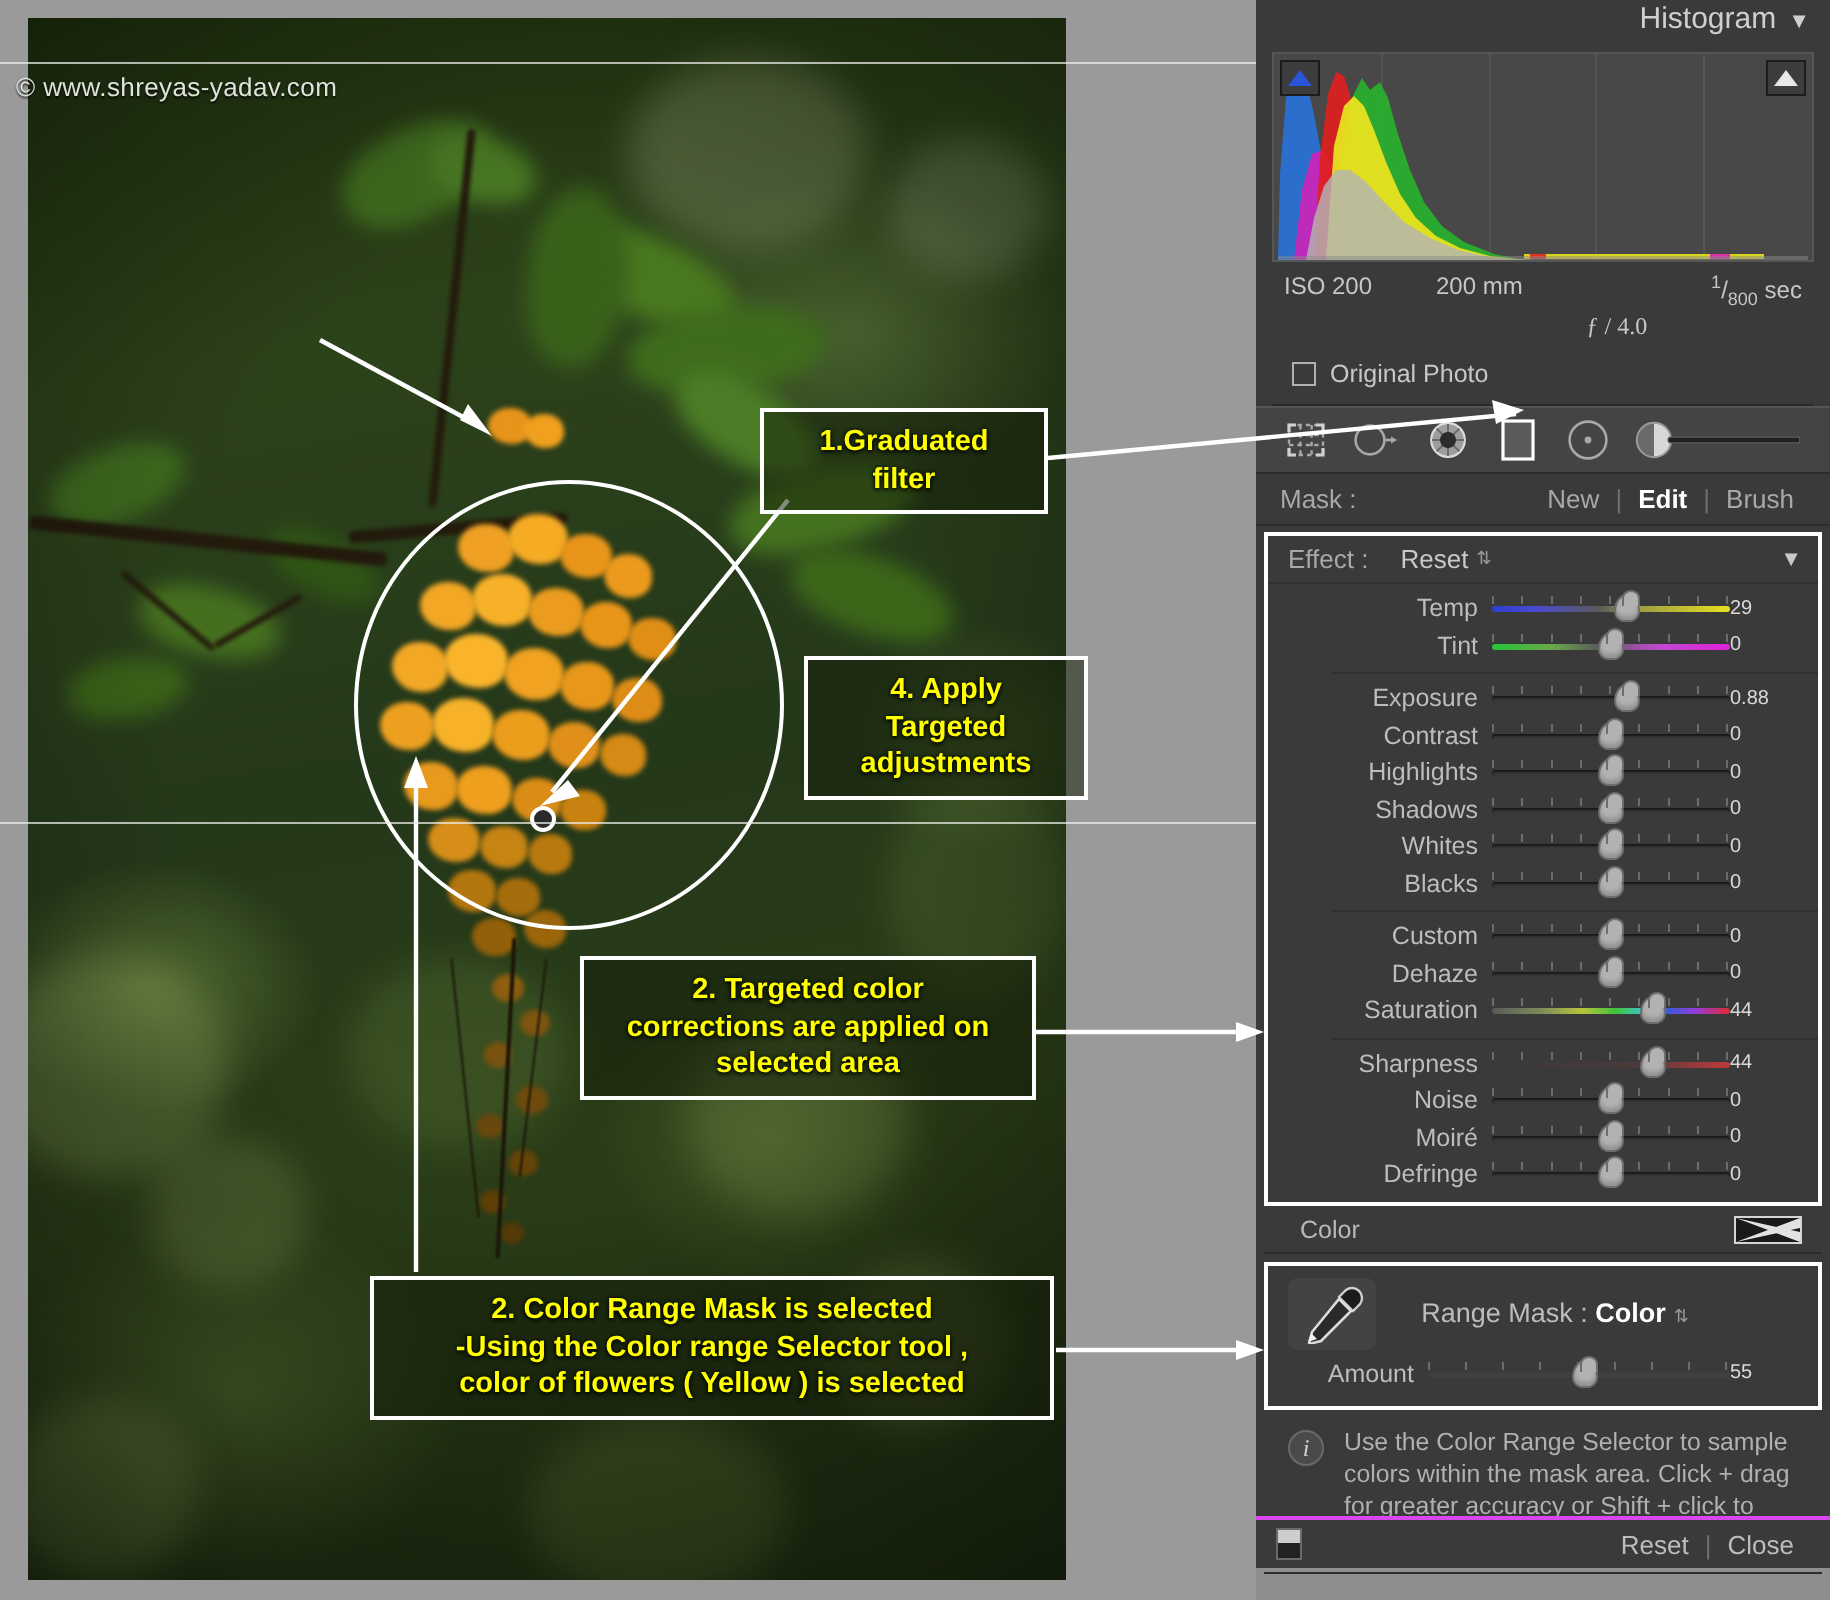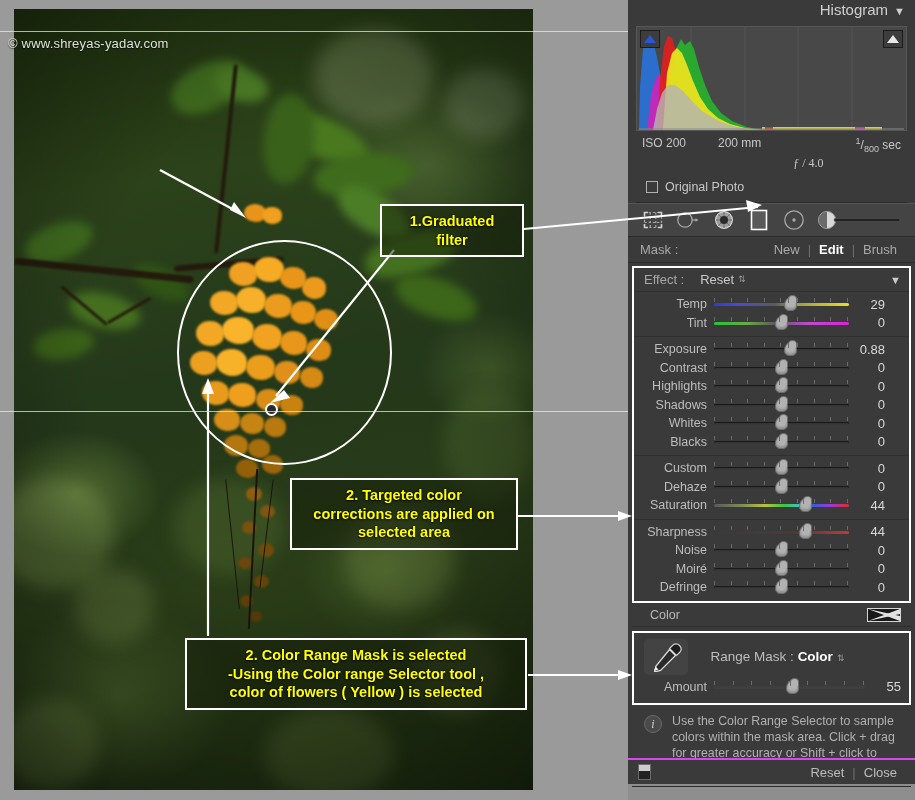--- a/index.html
+++ b/index.html
@@ -129,38 +129,38 @@
   #effect-row {
     display:flex; align-items:center; height:24px; padding:0 8px 0 10px;
     border-bottom:1px solid #303030;
   }
   #effect-row .lbl { color:#a8a8a8; font-size:13px; }
   #effect-row .val { color:#c9c9c9; font-size:13px; margin-left:16px; }
   #effect-row .stepper { margin-left:4px; font-size:9px; color:#9a9a9a; line-height:.9; }
   #effect-row .sp { flex:1; }
   #effect-row .dncaret { font-size:11px; color:#c9c9c9; }
 
-  .sgroup { padding:3px 16px 4px 0; }
+  .sgroup { padding:3px 0 4px 0;margin-left:32px; }
   .sgroup + .sgroup { border-top:1px solid #303030; }
   .srow { display:flex; align-items:center; height:18.5px; padding:0 8px 0 4px; }
   .sname { width:76px; text-align:right; padding-right:7px; color:#bdbdbd; font-size:12.5px; }
   .strack { position:relative; flex:1; height:14px; }
   .sfill { position:absolute; left:0; right:0; top:6px; height:3px; border-radius:2px;
            background: linear-gradient(90deg,#3f3f3f,#3f3f3f); }
   .sticks { position:absolute; left:0; right:0; top:1px; height:4px;
             background-image: repeating-linear-gradient(90deg,#7b7b7b 0 1px, transparent 1px 12.3%);
             opacity:.75; }
   .knob { position:absolute; top:0px; width:13px; height:14px; margin-left:-6.5px;
           background:#b2b2b2; border:1px solid #6d6d6d;
           border-radius:50% 50% 42% 42% / 62% 62% 38% 38%;
           box-shadow: inset 0 -2px 2px rgba(0,0,0,.18); }
   .knob::before { content:""; position:absolute; left:3px; top:-3px; width:7px;height:7px;
           background:#b2b2b2; border:1px solid #6d6d6d; border-bottom:none;
           border-radius:50% 50% 0 0; }
-  .sval { width:36px; text-align:right; color:#d8d8d8; font-size:13px; }
+  .sval { width:36px; color:#d8d8d8; font-size:10px; }
 
   
   #colorrow {
     display:flex; align-items:center; height:22px; margin:2px 4px 0 4px;
     padding:0 10px 0 18px; background:#3a3a3a; border-bottom:1px solid #2c2c2c;
   }
   #colorrow .sp { flex:1; }
   #xbox { width:34px; height:14px; border:1.5px solid #d5d5d5; background:#1a1a1a;
           position:relative; overflow:hidden; }
 
@@ -305,20 +305,25 @@
       <div>filter</div>
     </div>
     <svg style="position:absolute;left:0;top:0;width:915px;height:800px;z-index:34;pointer-events:none;">
       <line x1="524" y1="229" x2="758" y2="207" stroke="#ffffff" stroke-width="2.2"></line>
       <polygon points="762,205 746,200 748,212" fill="#ffffff"></polygon>
 
       <line x1="394" y1="250" x2="276" y2="396" stroke="#ffffff" stroke-width="2.2"></line>
       <polygon points="270,403 284,390 290,398" fill="#ffffff"></polygon>
     </svg>
 
+    <div class="callout" style="left:402px; top:328px; width:142px;">
+      <div>4. Apply</div>
+      <div>Targeted</div>
+      <div>adjustments</div>
+    </div>
 
     <div class="callout" style="left:290px; top:478px; width:228px;">
       <div>2. Targeted color</div>
       <div>corrections are applied on</div>
       <div>selected area</div>
     </div>
     <svg style="position:absolute;left:0;top:0;width:915px;height:800px;z-index:34;pointer-events:none;">
       <line x1="518" y1="516" x2="626" y2="516" stroke="#ffffff" stroke-width="2.2"></line>
       <polygon points="632,516 618,511 618,521" fill="#ffffff"></polygon>
     </svg>

